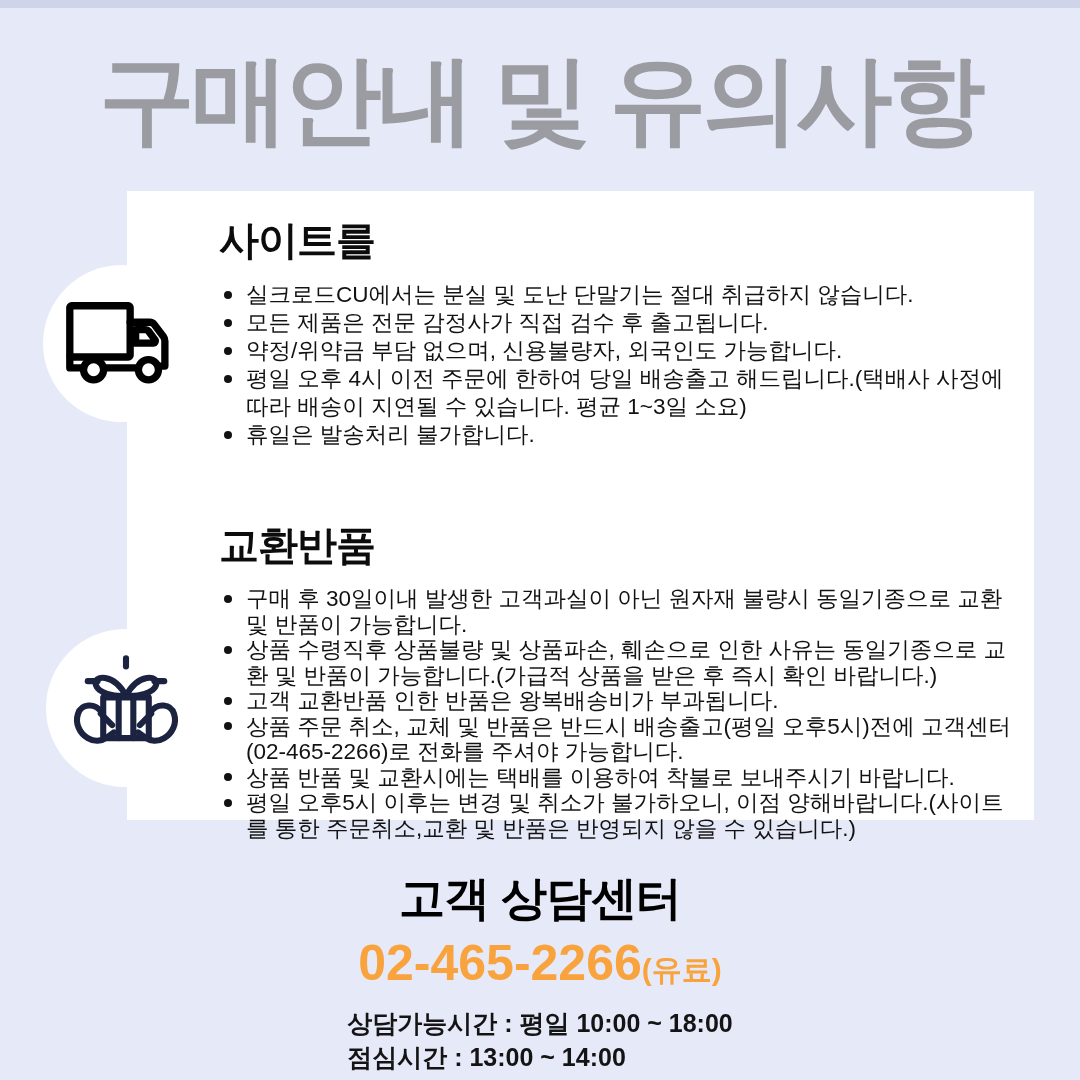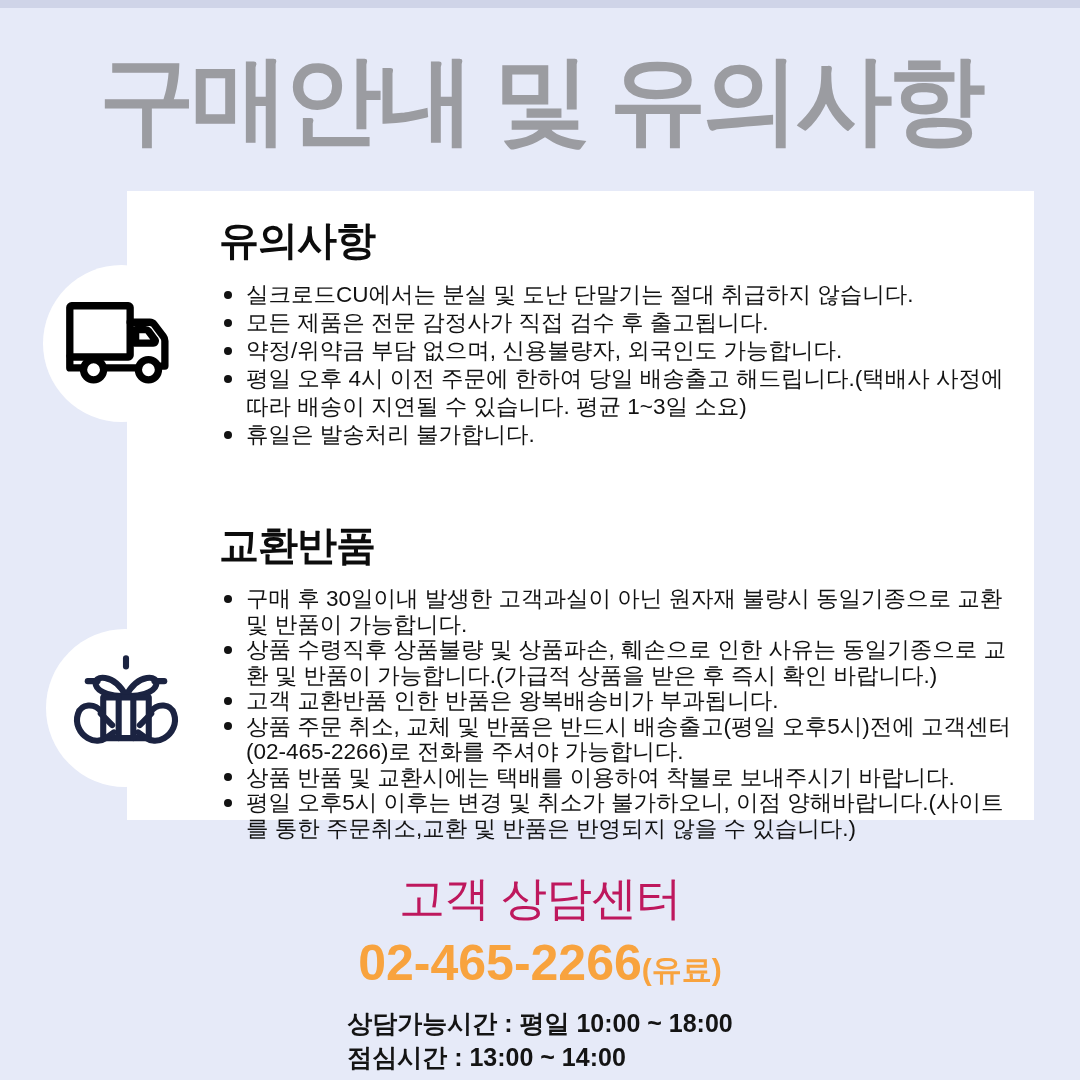--- a/index.html
+++ b/index.html
@@ -41,42 +41,42 @@
   .card-returns .bullets { line-height:25.5px; }
   .bullets li { position:relative; padding-left:27px; }
   .bullets li::before {
     content:""; position:absolute; left:5px; top:10px;
     width:8px; height:8px; background:#121212; border-radius:50%;
   }
   .card-returns .bullets li::before { top:8.5px; }
   
   .footer { position:absolute; top:860px; left:0; width:100%; text-align:center; z-index:2; }
   .footer-heading {
-    font-size:46px; font-weight:normal; color:#be185d; letter-spacing:-1px;
+    font-size:46px; font-weight:bold; color:#000000; letter-spacing:-1px;
   }
   .phone-line { margin-top:4px; color:#F8A33E; font-weight:bold; white-space:nowrap; }
   .phone-number { font-size:50px; letter-spacing:0px; }
   .phone-suffix { font-size:30px; }
   .hours {
     display:inline-block; text-align:left; margin-top:14px;
     font-size:25px; font-weight:bold; color:#141414; line-height:34px;
   }
 </style>
 </head>
 <body>
 
 <div class="page">
 
   <h1 class="page-title">구매안내 및 유의사항</h1>
 
   <div class="icon-circle circle-truck"></div>
   <div class="icon-circle circle-gift"></div>
 
   <section class="card card-notes">
-    <h2 class="card-heading">유의사항</h2>
+    <h2 class="card-heading">사이트를</h2>
     <ul class="bullets">
       <li>실크로드CU에서는 분실 및 도난 단말기는 절대 취급하지 않습니다.</li>
       <li>모든 제품은 전문 감정사가 직접 검수 후 출고됩니다.</li>
       <li>약정/위약금 부담 없으며, 신용불량자, 외국인도 가능합니다.</li>
       <li>평일 오후 4시 이전 주문에 한하여 당일 배송출고 해드립니다.(택배사 사정에 따라 배송이 지연될 수 있습니다. 평균 1~3일 소요)</li>
       <li>휴일은 발송처리 불가합니다.</li>
     </ul>
   </section>
 
   <section class="card card-returns">

